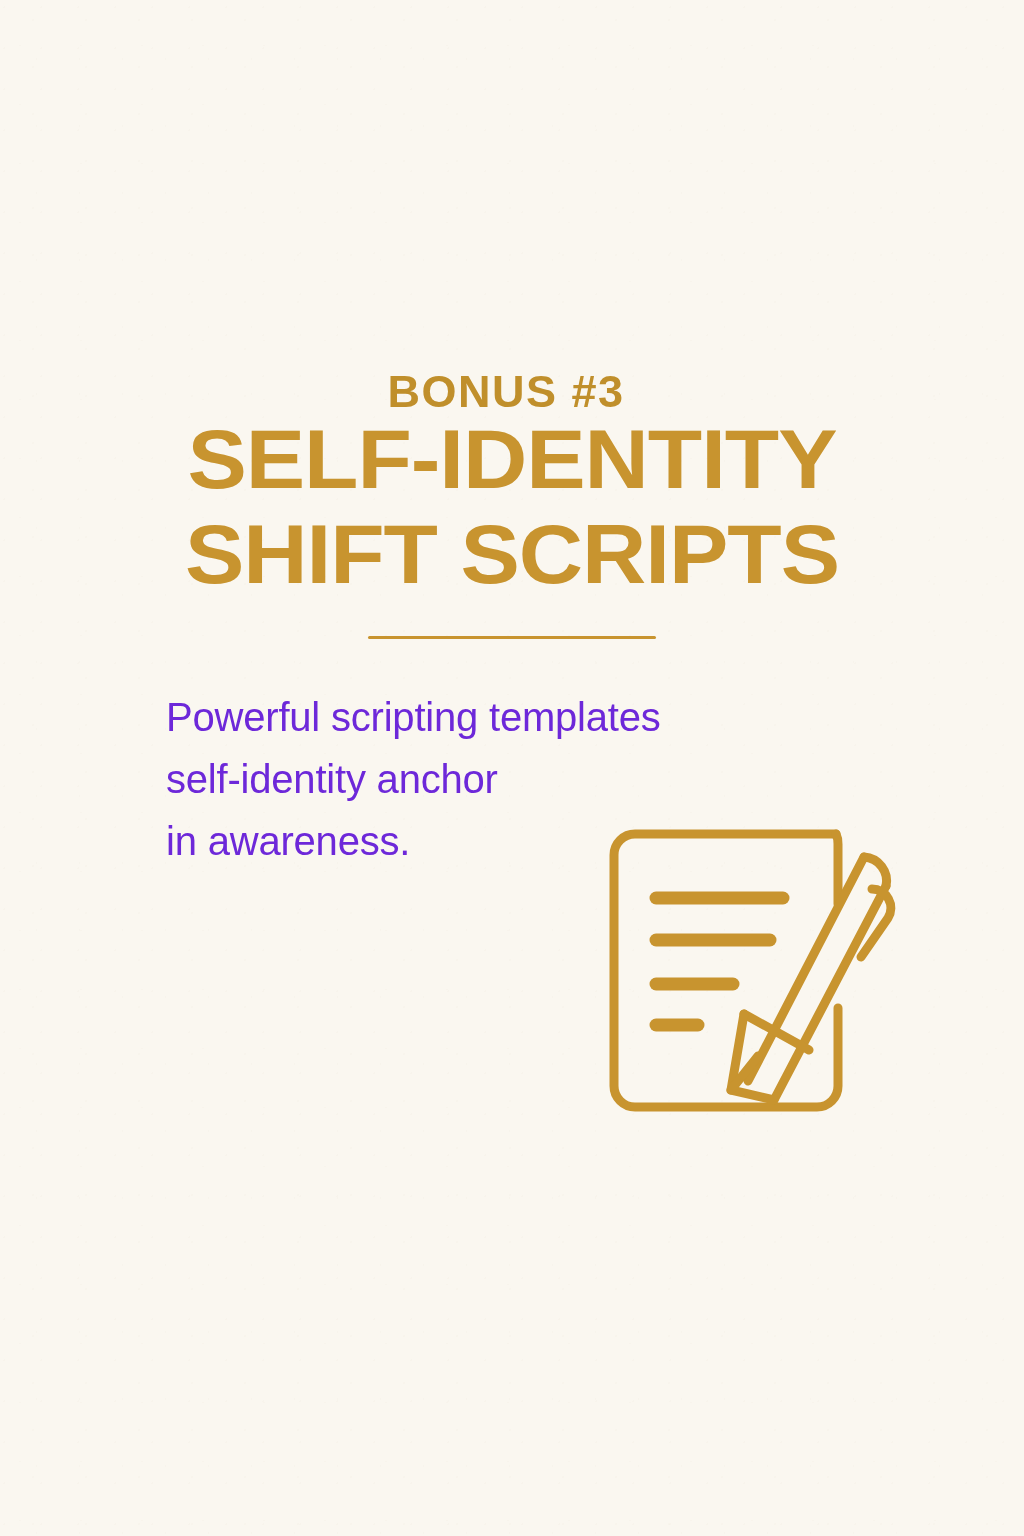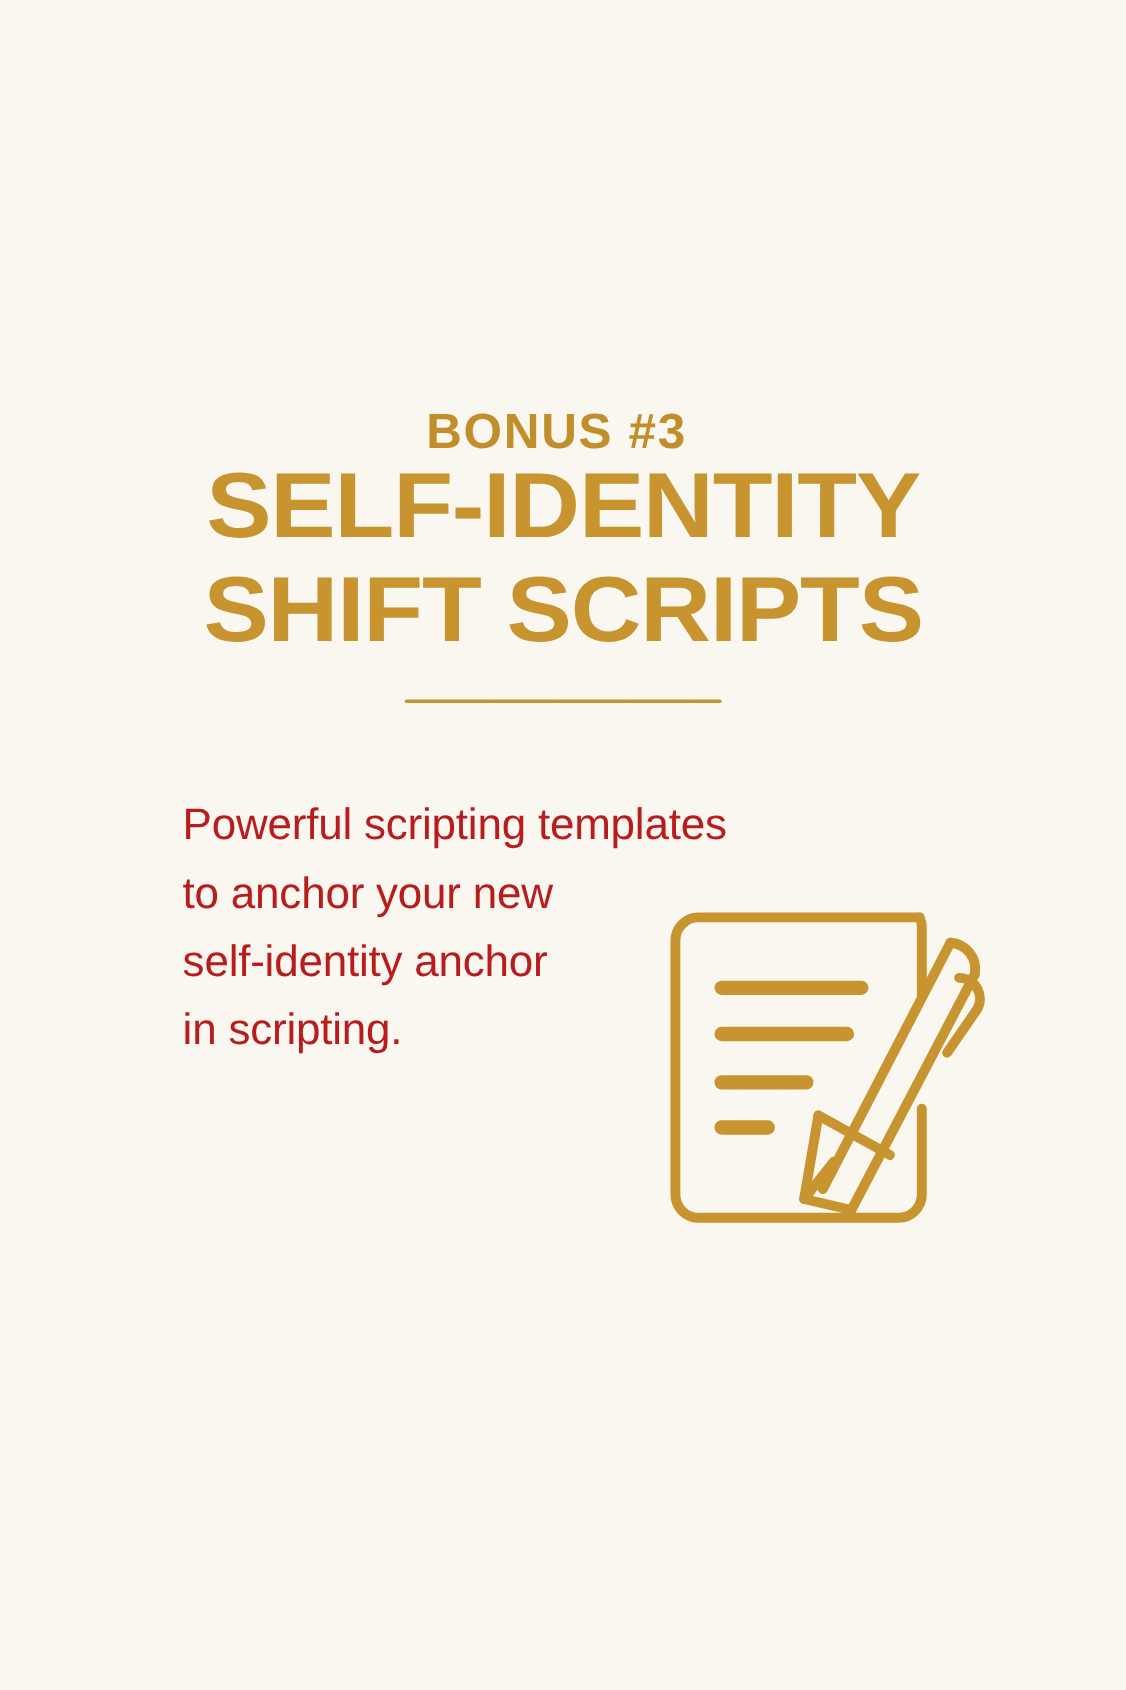--- a/index.html
+++ b/index.html
@@ -78,24 +78,24 @@
     left: 368px;
     width: 288px;
     height: 3px;
     background: #c8942f;
     border-radius: 2px;
   }
 
   
   .body-copy {
     position: absolute;
-    top: 719px;
+    top: 686px;
     left: 166px;
     width: 640px;
-    color: #b91c1c;
+    color: #6d28d9;
     font-size: 40px;
     line-height: 62px;
     font-weight: 400;
     letter-spacing: -0.2px;
   }
   .body-copy .line {
     display: block;
     white-space: nowrap;
   }
 
@@ -124,23 +124,22 @@
 
   <div class="headline">
     <span class="line">SELF-IDENTITY</span>
     <span class="line">SHIFT SCRIPTS</span>
   </div>
 
   <div class="divider"></div>
 
   <div class="body-copy">
     <span class="line">Powerful scripting templates</span>
-    <span class="line">to anchor your new</span>
     <span class="line">self-identity anchor</span>
-    <span class="line">in scripting.</span>
+    <span class="line">in awareness.</span>
   </div>
 
   <div class="icon-wrap">
     <svg viewBox="0 0 306 306" xmlns="http://www.w3.org/2000/svg" fill="none" stroke="#c8942f" stroke-width="9" stroke-linecap="round" stroke-linejoin="round">
 
       <g>
 
         <path d="M 238 16 L 37 16 A 21 21 0 0 0 16 37 L 16 268 A 21 21 0 0 0 37 289 L 219 289 A 21 21 0 0 0 240 268 L 240 190"></path>
 
         <path d="M 238 16 A 21 21 0 0 1 240 26 L 240 86"></path>

